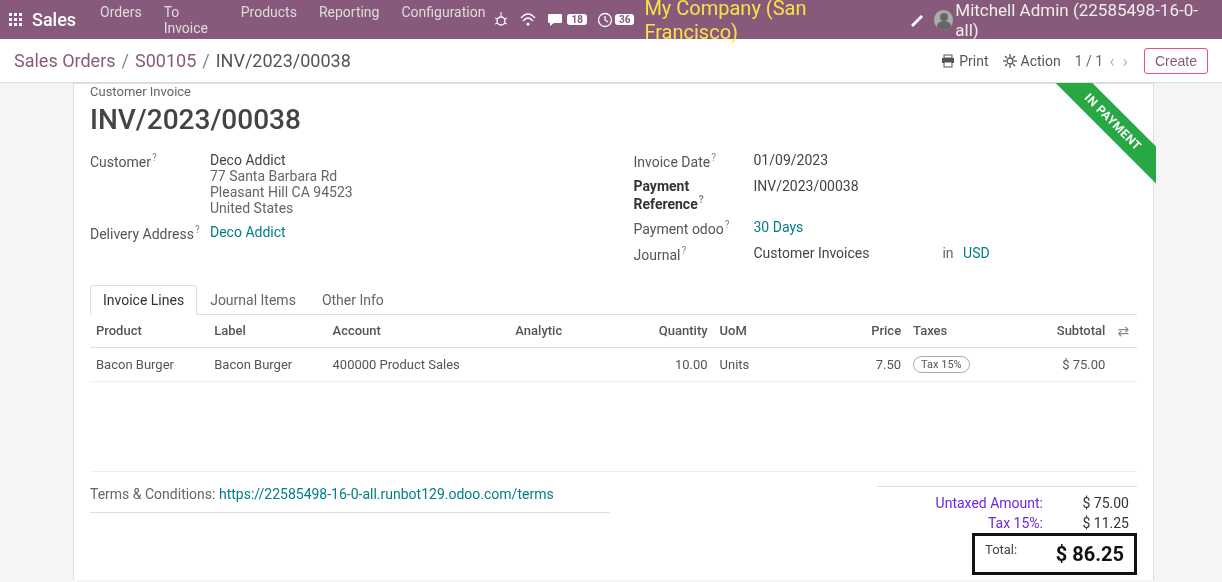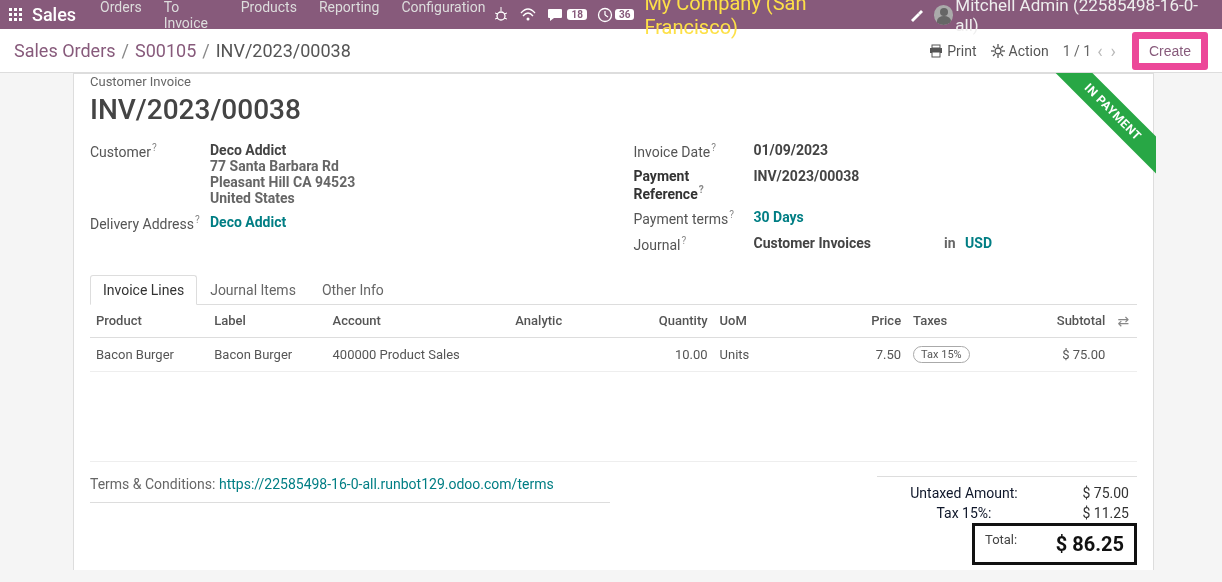--- a/index.html
+++ b/index.html
@@ -1,19 +1,19 @@
 <!DOCTYPE html>
 <html><head>
 <meta charset="utf-8">
 <style>
 * { box-sizing: border-box; margin: 0; padding: 0; }
 body { font-family: -apple-system, BlinkMacSystemFont, "Segoe UI", Roboto, "Helvetica Neue", Arial, sans-serif; font-size: 13px; color: #444; background: #f5f5f5; width: 1222px; height: 582px; overflow: hidden; position: relative; }
 
 
-.topbar { background: #875a7b; color: #fff; height: 29px; display: flex; align-items: center; padding: 0 8px; font-size: 14px; }
+.topbar { background: #875a7b; color: #fff; height: 39px; display: flex; align-items: center; padding: 0 8px; font-size: 14px; }
 .topbar .apps-icon { margin-right: 8px; cursor: pointer; }
 .topbar .brand { font-size: 18px; font-weight: 500; margin-right: 16px; cursor: pointer; }
 .topbar .menu { display: flex; gap: 6px; }
 .topbar .menu-item { padding: 6px 8px; cursor: pointer; color: #ddd; font-size: 14px; }
 .topbar .spacer { flex: 1; }
 .topbar .systray { display: flex; align-items: center; gap: 10px; }
 .topbar .systray .tray-item { display: flex; align-items: center; gap: 2px; cursor: pointer; position: relative; justify-content: flex-end; }
 .topbar .badge { background: #fff; color: #875a7b; font-size: 10px; font-weight: bold; padding: 0px 4px; border-radius: 3px; }
 .topbar .company { font-size: 20px; color: #fde047; }
 .topbar .avatar { width: 20px; height: 20px; border-radius: 50%; background: #aaa; display: inline-block; position: relative; overflow: hidden; }
@@ -25,37 +25,37 @@
 .controlpanel { background: #fff; border-bottom: 1px solid #ddd; height: 44px; display: flex; align-items: center; padding: 0 14px; }
 .breadcrumb { font-size: 18px; color: #666; display: flex; align-items: center; gap: 6px; }
 .breadcrumb a { color: #875a7b; text-decoration: none; cursor: pointer; }
 .breadcrumb .sep { color: #888; }
 .breadcrumb .current { color: #555; }
 .controlpanel .spacer { flex: 1; }
 .controlpanel .actions { display: flex; align-items: center; gap: 14px; }
 .controlpanel .btn-link { display: flex; align-items: center; gap: 4px; cursor: pointer; color: #555; font-size: 14px; }
 .controlpanel .pager { color: #666; font-size: 14px; display: flex; align-items: center; gap: 4px; }
 .controlpanel .pager .arrow { color: #bbb; cursor: pointer; font-size: 18px; padding: 0 2px; }
-.controlpanel .create-btn { border: 7px solid #ec4899; color: #875a7b; background: #fff; padding: 4px 10px; border-radius: 3px; cursor: pointer; font-size: 14px; }
+.controlpanel .create-btn { border: 1px solid #ec4899; color: #875a7b; background: #fff; padding: 4px 10px; border-radius: 3px; cursor: pointer; font-size: 14px; }
 
 
 .sheet-wrap { background: #f5f5f5; height: calc(582px - 85px); overflow-y: scroll; padding: 0 0 20px; }
 .sheet { background: #fff; border: 1px solid #ddd; margin: 0 68px 0 73px; padding: 0 0 0 0; position: relative; min-height: 520px; }
 .sheet-inner { padding: 0px 16px 16px 16px; position: relative; }
 .ribbon { position: absolute; right: -3px; top: -3px; width: 120px; height: 120px; overflow: hidden; pointer-events: none; }
 .ribbon-band { position: absolute; width: 170px; background: #28a745; color: #fff; font-weight: bold; font-size: 12px; text-align: center; padding: 6px 0; transform: rotate(45deg); top: 28px; right: -42px; letter-spacing: 0.5px;}
 .title-small { font-size: 13px; color: #666; margin-bottom: 4px; }
 .title-big { font-size: 28px; color: #444; font-weight: 500; margin-bottom: 16px; }
 .form-grid { display: flex; gap: 40px; }
 .form-col { flex: 1; }
 .field-row { display: flex; margin-bottom: 8px; font-size: 14px; }
 .field-label { width: 120px; color: #555; padding-top: 0px; position: relative; }
 .field-label sup { color: #888; font-size: 10px; margin-left: 1px; }
 .field-label.bold { font-weight: bold; color: #333; }
-.field-value { flex: 1; color: #444; font-weight: bold; }
+.field-value { flex: 1; color: #444; }
 .field-value.link { color: #017e84; cursor: pointer; }
 .field-value .address-line { display: block; color: #666; font-size: 14px; }
 .journal-row .in { margin: 0 6px; color: #666; }
 .usd { color: #017e84; cursor: pointer; }
 
 
 .tabs { display: flex; border-bottom: 1px solid #ddd; margin-top: 14px; }
 .tab { padding: 6px 12px; border: 1px solid transparent; border-bottom: none; cursor: pointer; font-size: 14px; color: #666; background: #fff; }
 .tab.active { border-color: #ddd; border-bottom: 1px solid #fff; margin-bottom: -1px; border-radius: 3px 3px 0 0; color: #333; }
 
@@ -68,21 +68,21 @@
 .kebab { color: #888; font-size: 14px; cursor: pointer; }
 
 .filler-rows { height: 90px; border-bottom: 1px solid #eee; }
 
 .footer-row { display: flex; margin-top: 14px; align-items: flex-start; }
 .terms { flex: 1; font-size: 14px; color: #666; }
 .terms a { color: #017e84; text-decoration: none; cursor: pointer; }
 .terms-hr { border: 0; border-bottom: 1px solid #ddd; margin-top: 10px; width: 520px; }
 .totals { width: 260px; font-size: 14px; }
 .totals-line { display: flex; justify-content: space-between; padding: 2px 8px; }
-.totals-line .lb { color: #0f172a; text-align: center; flex: 1; margin-right: 16px;}
+.totals-line .lb { color: #6d28d9; text-align: right; flex: 1; margin-right: 16px;}
 .totals-line .vl { color: #333; text-align: right; min-width: 70px; }
 .totals-sep { border: 0; border-top: 1px solid #ddd; margin-bottom: 6px; }
 .total-final { display: flex; justify-content: space-between; padding: 6px 10px; border: 3px solid #111; width: 165px; margin-left: auto; align-items: flex-start; }
 .total-final .lb { color: #444; font-size: 13px; }
 .total-final .vl { font-weight: bold; font-size: 20px; color: #111; }
 
 
 .sheet-wrap::-webkit-scrollbar { width: 14px;}
 .sheet-wrap::-webkit-scrollbar-thumb { background: #bbb; border-radius: 2px;}
 .sheet-wrap::-webkit-scrollbar-track { background: #eee;}
@@ -237,21 +237,21 @@
       <div class="form-col">
         <div class="field-row">
           <div class="field-label"><span>Invoice Date</span><sup>?</sup></div>
           <div class="field-value">01/09/2023</div>
         </div>
         <div class="field-row">
           <div class="field-label bold"><span>Payment Reference</span><sup>?</sup></div>
           <div class="field-value">INV/2023/00038</div>
         </div>
         <div class="field-row">
-          <div class="field-label"><span>Payment terms</span><sup>?</sup></div>
+          <div class="field-label"><span>Payment odoo</span><sup>?</sup></div>
           <div class="field-value link">30 Days</div>
         </div>
         <div class="field-row journal-row">
           <div class="field-label"><span>Journal</span><sup>?</sup></div>
           <div class="field-value">
             <span>Customer Invoices</span>
             <span style="display:inline-block;width:60px"></span>
             <span class="in">in</span>
             <span class="usd">USD</span>
           </div>

